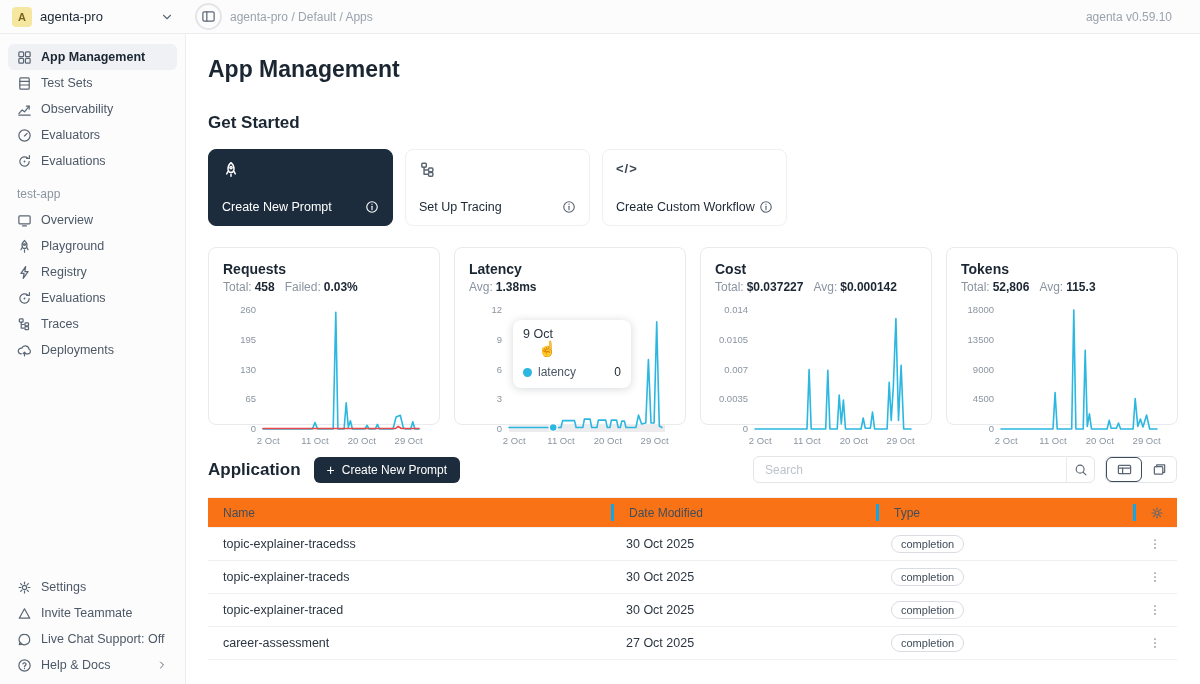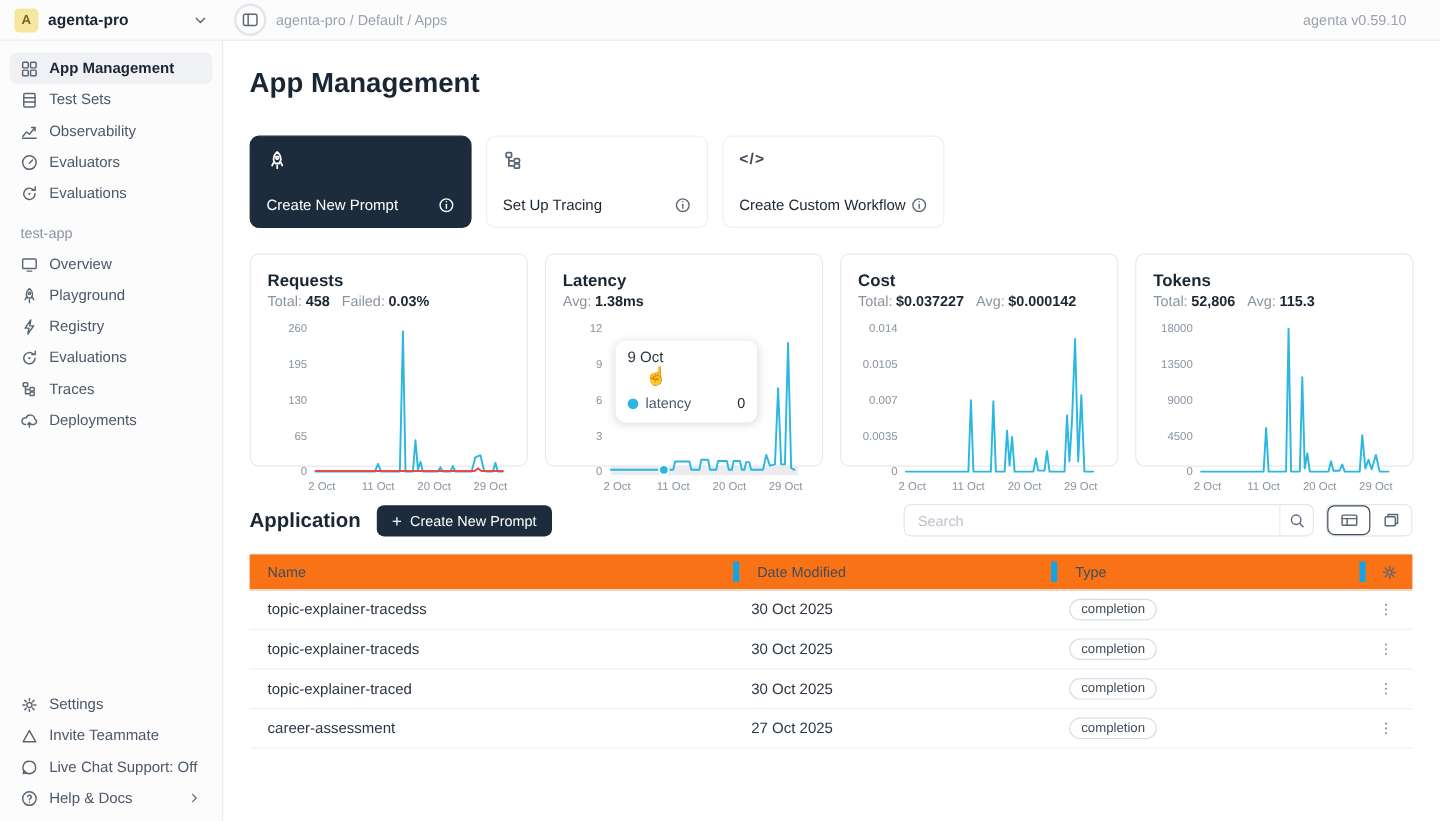--- a/index.html
+++ b/index.html
@@ -6,21 +6,21 @@
   html,body { width:1200px; height:684px; overflow:hidden; background:#fff;
     font-family:"Liberation Sans", sans-serif; color:#1b2633; }
   svg.ic { stroke:#5a6673; stroke-width:1.3; fill:none; stroke-linecap:round; stroke-linejoin:round; flex:0 0 auto; }
 
   
   .topbar { position:fixed; top:0; left:0; right:0; height:34px; background:#fcfcfd;
     border-bottom:1px solid #ededf0; display:flex; align-items:center; z-index:5; }
   .ws { width:186px; display:flex; align-items:center; gap:8px; padding:0 12px; }
   .avatar { width:20px; height:20px; border-radius:4px; background:#f6e7a0; color:#7a6420;
     font-size:11px; font-weight:600; display:flex; align-items:center; justify-content:center; }
-  .ws-name { font-size:13px; font-weight:700; color:#1b2633; flex:1; }
+  .ws-name { font-size:13px; font-weight:400; color:#1b2633; flex:1; }
   .panel-toggle { width:27px; height:27px; margin-left:9px; border-radius:50%; border:2px solid #e3e5e9;
     background:#fcfcfd; display:flex; align-items:center; justify-content:center; cursor:pointer; }
   .breadcrumb { margin-left:8px; font-size:12px; color:#9aa3ad; flex:1; }
   .version { font-size:12px; color:#9aa3ad; padding-right:28px;text-align:right; }
 
   
   .sidebar { position:fixed; top:34px; left:0; bottom:0; width:186px; background:#fcfcfd;
     border-right:1px solid #ededf0; padding:10px 8px; }
   .sitem { height:26px; display:flex; align-items:center; gap:9px; padding:0 9px; border-radius:6px;
     font-size:12.5px; color:#4c5866; cursor:pointer; margin-bottom:0px; }
@@ -75,21 +75,21 @@
   .vt-btn { flex:1; display:flex; align-items:center; justify-content:center; cursor:pointer; border-radius:6px; }
   .vt-btn.selected { border:1.5px solid #3d4c5c; }
 
   .table { border-top:1px solid #f0f0f2; }
   .trow { display:flex; align-items:center; height:33px; border-bottom:1px solid #f0f0f2; font-size:12.5px; color:#2b3642; }
   .trow.thead { height:30px; background:#f97316; font-size:12px; color:#414d5a; font-weight:500; }
   .c-name { width:403px; padding-left:15px; }
   .c-date { width:265px; padding-left:15px; }
   .c-type { flex:1; padding-left:15px; }
   .c-act  { width:44px; display:flex; justify-content:center; }
-  .thead .c-date, .thead .c-type, .thead .c-act { border-left:5px solid #0ea5e9; height:17px; display:flex; align-items:center; }
+  .thead .c-date, .thead .c-type, .thead .c-act { border-left:3px solid #0ea5e9; height:17px; display:flex; align-items:center; }
   .thead .c-act { justify-content:center; }
   .badge { display:inline-block; border:1px solid #d9dde2; border-radius:12px; padding:2px 9px;
     font-size:11px; color:#3f4b58; background:#fff; }
   .dots { color:#8a94a0; cursor:pointer; display:flex; }
 </style>
 </head>
 <body>
 
 <header class="topbar">
   <div class="ws">
@@ -229,20 +229,21 @@
       <svg class="ic" width="12" height="12" viewBox="0 0 16 16">
           <path d="m6 4 4 4-4 4"></path>
         </svg>
     </div>
   </div>
 </aside>
 
 <main class="main">
   <h1 class="page-title">App Management</h1>
 
+  <h2 class="sect-title">Get Started</h2>
   <div class="cards-row">
     <div class="gcard dark">
       <svg class="ic" width="18" height="18" viewBox="0 0 16 16">
           <path d="M8 1.5c1.8 1.4 2.7 3.6 2.7 5.8L9.5 10h-3L5.3 7.3c0-2.2.9-4.4 2.7-5.8z"></path>
           <circle cx="8" cy="5.8" r="1"></circle>
           <path d="M5.6 8.8 4.2 11.5M10.4 8.8l1.4 2.7M8 11.5v2"></path>
         </svg>
       <div class="gcard-label">
         <span>Create New Prompt</span>
         <svg class="ic" width="14" height="14" viewBox="0 0 16 16">

